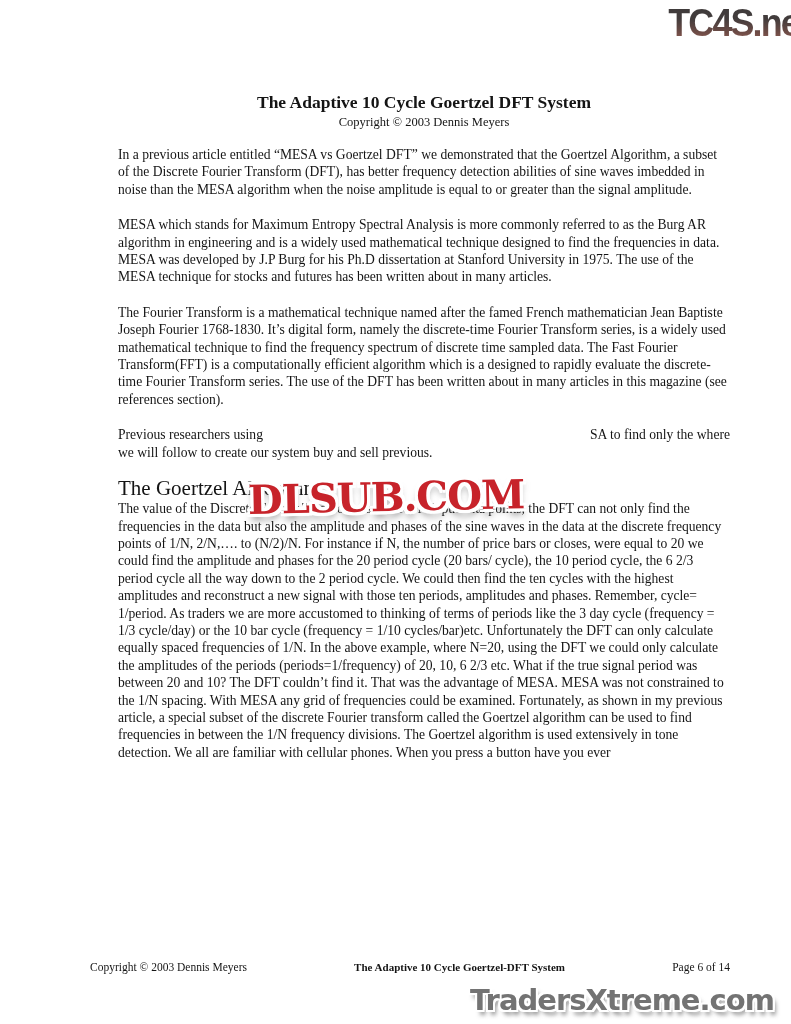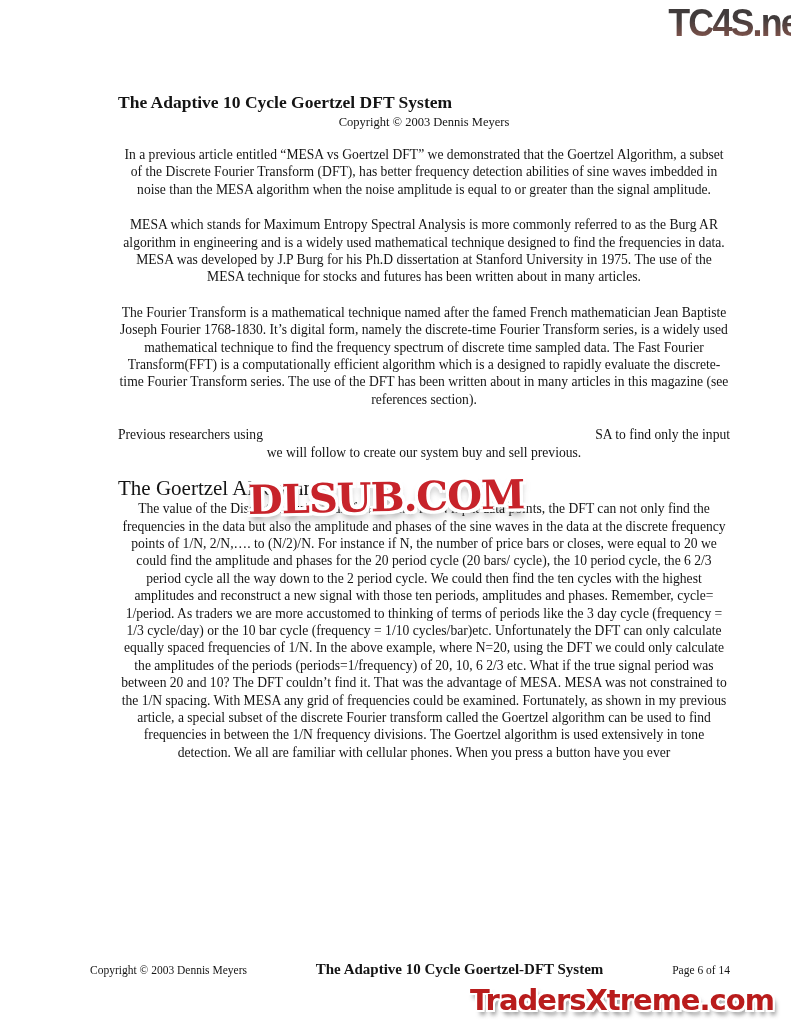--- a/index.html
+++ b/index.html
@@ -22,35 +22,35 @@
     transform:scaleX(.92); transform-origin:right top;
     background:linear-gradient(180deg,#3d3a3a 0%,#423c3c 40%,#6e4c46 72%,#a2675d 100%);
     -webkit-background-clip:text; background-clip:text;
     color:transparent;
   }
 
   .content { padding:0 89px 0 90px; }
 
   .title {
     padding-top:92px;
-    text-align:left;
+    text-align:center;
     font-size:17.5px; font-weight:bold;
     line-height:20px;
   }
   .subtitle {
     text-align:center;
     font-size:12.5px;
     margin-top:3px;
   }
 
   .body-text p, .p4 {
     font-size:13.6px;
     line-height:17.4px;
     margin:0 0 18px 0;
-    text-align:center;
+    text-align:left;
   }
   .body-text p.first { margin-top:16px; }
 
   .p4-row { display:flex; justify-content:space-between;gap:12px; }
   .p4-row span { white-space:pre; }
 
   .section-heading {
     font-size:21px; font-weight:normal;
     line-height:19px;
     margin:14px 0 2px 0;
@@ -68,28 +68,28 @@
       -3px 0 0 #fff, 3px 0 0 #fff, 0 -3px 0 #fff, 0 3px 0 #fff,
       0 6px 7px rgba(60,60,60,.55);
   }
 
   
   .footer {
     position:absolute; top:961px; left:90px; right:89px;
     display:flex; justify-content:space-between; align-items:baseline;
     font-size:11.5px;
   }
-  .footer .center { font-weight:bold; font-size:15px; }
+  .footer .center { font-weight:bold; font-size:11px; }
 
   
   .txtreme {
     position:absolute; top:983px; left:470px;
     font-family:"DejaVu Sans", sans-serif;
     font-weight:bold; font-size:29px; letter-spacing:-1px;
-    color:#b91c1c;
+    color:#737373;
     text-shadow:
       -2px -2px 0 #fff, 2px -2px 0 #fff, -2px 2px 0 #fff, 2px 2px 0 #fff,
       -2px 0 0 #fff, 2px 0 0 #fff, 0 -2px 0 #fff, 0 2px 0 #fff,
       3px 5px 4px rgba(90,90,90,.65);
   }
 </style>
 </head>
 <body>
 
 <div class="page">
@@ -101,21 +101,21 @@
     <div class="subtitle">Copyright © 2003 Dennis Meyers</div>
 
     <div class="body-text">
       <p class="first">In a previous article entitled “MESA vs Goertzel DFT” we demonstrated that the Goertzel Algorithm, a subset of the Discrete Fourier Transform (DFT), has better frequency detection abilities of sine waves imbedded in noise than the MESA algorithm when the noise amplitude is equal to or greater than the signal amplitude.</p>
       <p>MESA which stands for Maximum Entropy Spectral Analysis is more commonly referred to as the Burg AR algorithm in engineering and is a widely used  mathematical technique designed to find the frequencies in  data.  MESA was developed by J.P Burg for his Ph.D dissertation at Stanford University in 1975. The use of the MESA technique for stocks and futures has been written about in many articles.</p>
       <p>The Fourier Transform is a mathematical technique named after the famed French mathematician Jean Baptiste Joseph Fourier 1768-1830. It’s digital form, namely the discrete-time Fourier Transform series,  is a widely used mathematical technique to find the frequency spectrum of discrete time sampled data.  The Fast Fourier Transform(FFT) is a computationally efficient algorithm which is a designed to rapidly evaluate the discrete-time Fourier Transform series.  The use of the DFT has been written about in many articles in this magazine (see references section).</p>
 
       <div class="p4">
         <div class="p4-row">
           <span>Previous researchers using</span>
-          <span>SA to find only the input</span>
+          <span>SA to find only the where</span>
         </div>
         <div>we will follow to create our system buy and sell previous.</div>
       </div>
 
       <div class="section-heading">The Goertzel Algorithm.</div>
       <p>The value of the Discrete Fourier Transform is that for N input data points, the DFT can not only find the frequencies in the data but also the amplitude and phases of the sine waves in the data at the discrete frequency points of 1/N, 2/N,…. to (N/2)/N.  For instance if N, the number of price bars or closes, were equal to 20 we could find the amplitude and phases for the 20 period cycle (20 bars/ cycle), the 10 period cycle, the 6 2/3 period cycle all the way down to the 2 period cycle.  We could then find the ten cycles with the highest amplitudes and reconstruct a new signal with those ten periods, amplitudes and phases.  Remember, cycle= 1/period.  As traders we are more accustomed to thinking of terms of periods like the 3 day cycle (frequency = 1/3 cycle/day) or the 10 bar cycle (frequency = 1/10 cycles/bar)etc.  Unfortunately the DFT can only calculate equally spaced frequencies of 1/N.  In the above example, where N=20, using the DFT we could only calculate the amplitudes of the periods (periods=1/frequency) of 20, 10, 6 2/3 etc. What if the true signal period was between 20 and 10?  The DFT couldn’t find it.  That was the advantage of MESA.  MESA was not constrained to the 1/N spacing.  With MESA any grid of frequencies could be examined.  Fortunately, as shown in my previous article, a special subset of the discrete Fourier transform called the Goertzel algorithm can be used to find frequencies in between the 1/N frequency divisions.  The Goertzel algorithm is used extensively in tone detection.  We all are familiar with cellular phones.  When you press a button have you ever</p>
     </div>
   </div>
 
   <div class="watermark">DLSUB.COM</div>

